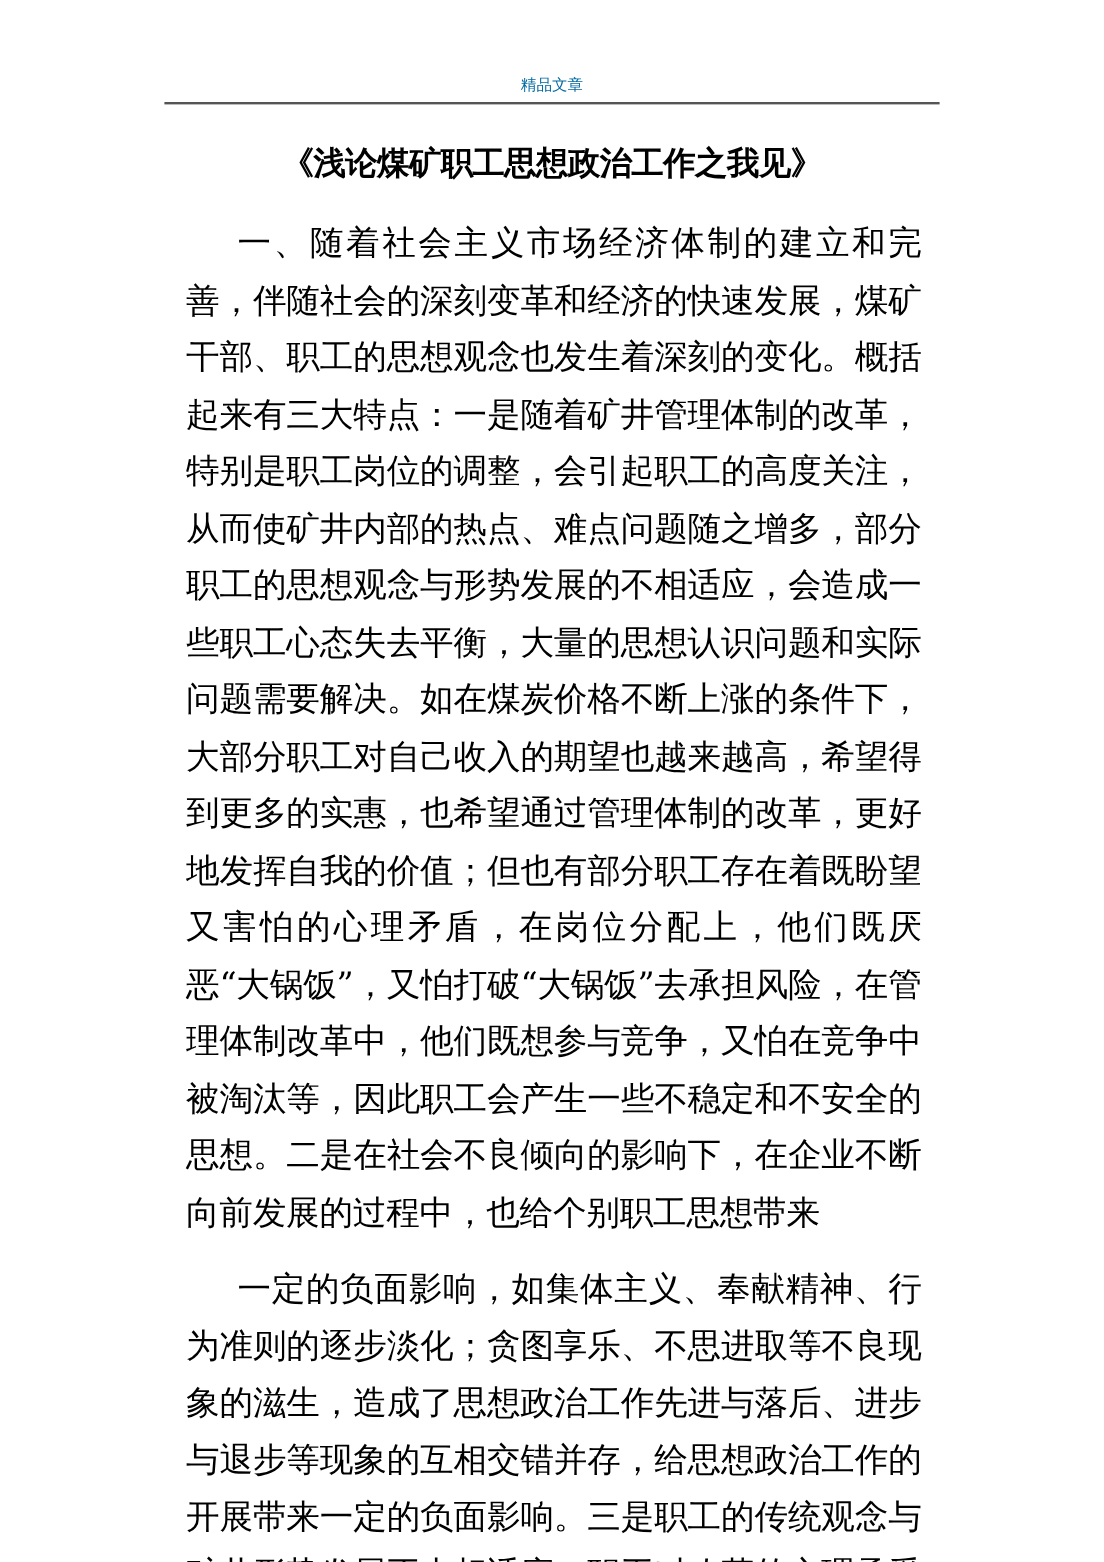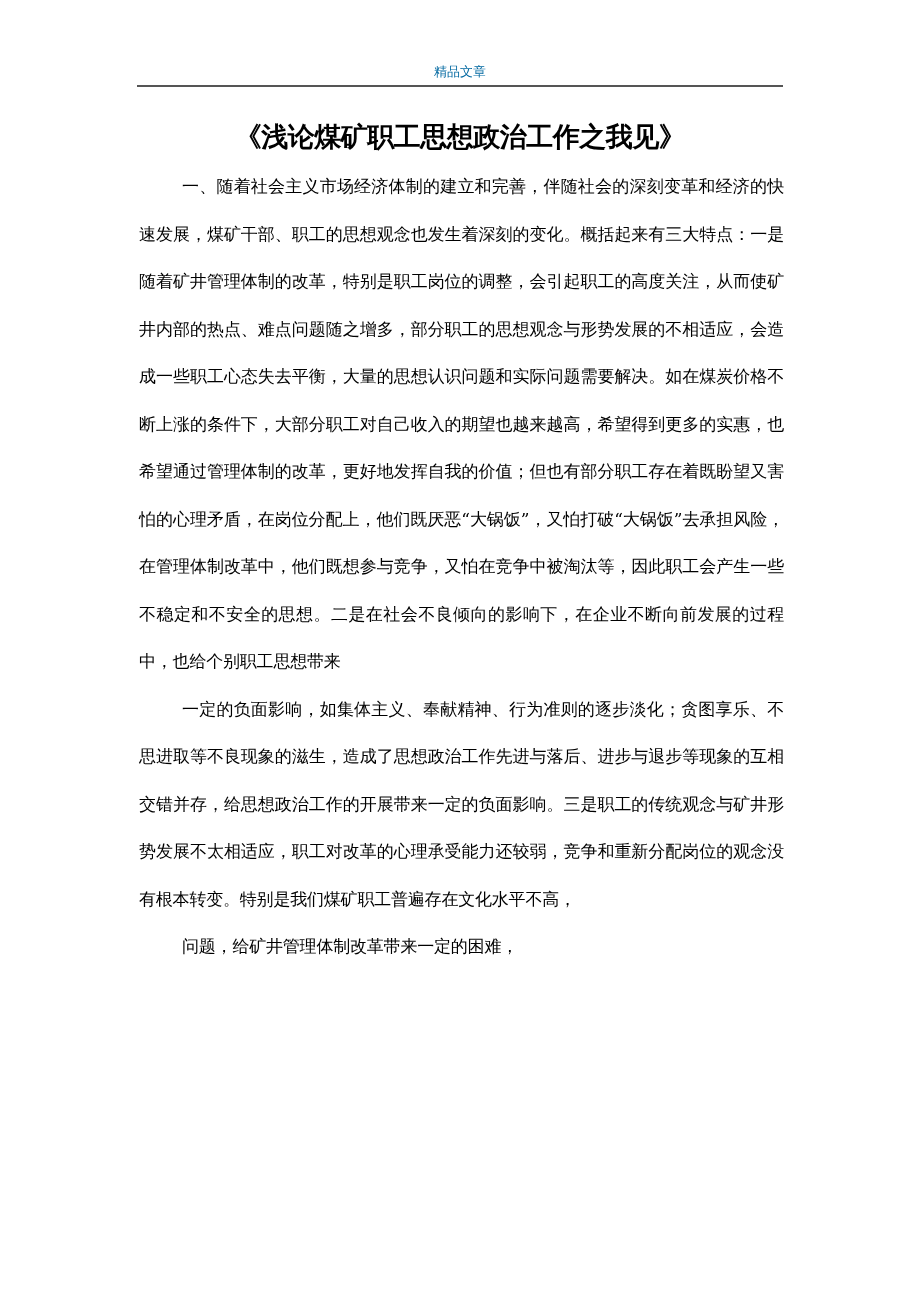--- a/index.html
+++ b/index.html
@@ -45,22 +45,22 @@
       letter-spacing: -0.5px;
       margin: 0;
     }
     .body-text {
       position: absolute;
       left: 139px;
       top: 163px;
       width: 645px;
     }
     .para {
-      margin: 0;
-      font-size: 17px;
+      margin: 16px;
+      font-size: 28px;
       line-height: 47.5px;
       text-align: justify;
       text-justify: inter-character;
       letter-spacing: -0.2px;
     }
     .para.indent {
       text-indent: 43px;
     }
   </style>
 </head>

